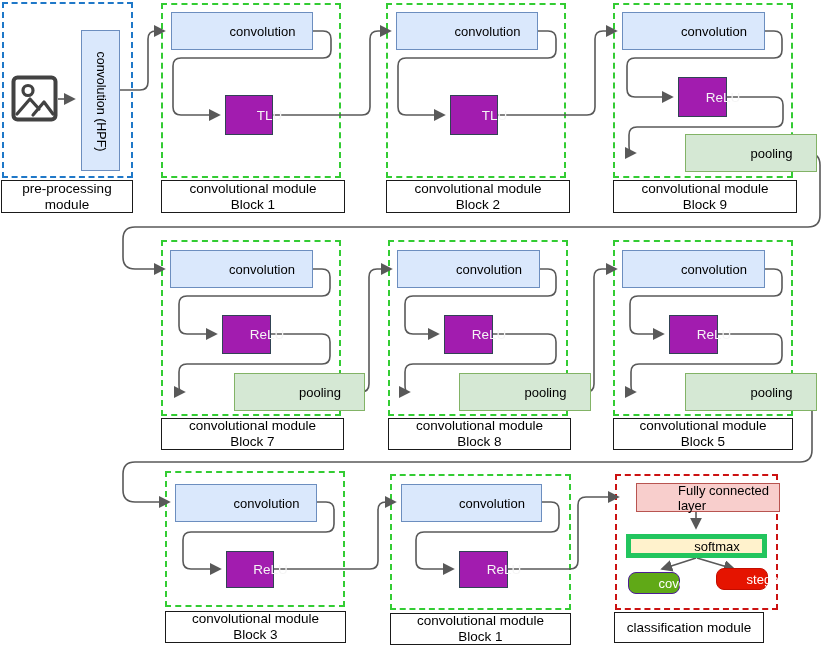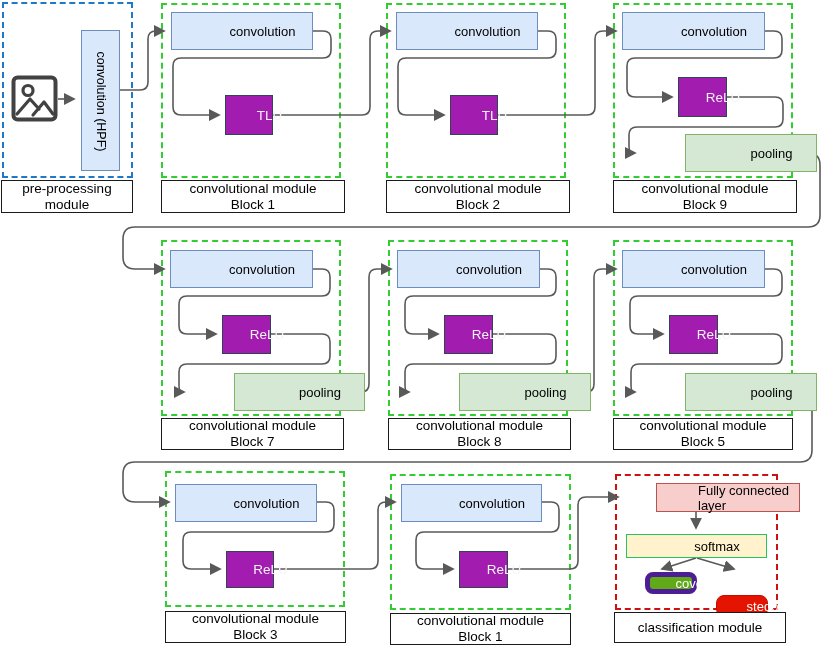--- a/index.html
+++ b/index.html
@@ -12,23 +12,23 @@
   .module.blue{border-color:#1f78c8;}
   .module.red{border-color:#cc1111;}
   .box{
     position:absolute;box-sizing:border-box;display:flex;align-items:center;justify-content:center;
     font-size:13px;text-align:left;z-index:2;padding-left:41px;
   }
   .conv{background:#dae8fc;border:1px solid #6c8ebf;}
   .act{background:#a21caf;border:1px solid #314354;color:#f5f5f5;font-size:13.5px;}
   .pool{background:#d5e8d4;border:1px solid #82b366;margin-left:48px;}
   .fc{background:#f8cecc;border:1px solid #b85450;}
-  .softmax{background:#fff2cc;border:1px solid #22c55e;}
+  .softmax{background:#fff2cc;border:5px solid #22c55e;}
   .pill{border-radius:8px;color:#ffffff;font-size:13px;}
-  .pill.cover{background:#60a917;border:5px solid #4c1d95;margin-left:17px;}
+  .pill.cover{background:#60a917;border:1px solid #4c1d95;}
   .pill.stego{background:#e51400;border:1px solid #c30d00;}
   .mlabel{
     position:absolute;box-sizing:border-box;background:#ffffff;border:1.5px solid #1a1a1a;
     display:flex;flex-direction:column;align-items:center;justify-content:center;
     font-size:13.5px;line-height:16px;text-align:center;z-index:2;
   }
   .hpf{position:absolute;left:81px;top:30px;width:39px;height:141px;background:#dae8fc;
     border:1px solid #6c8ebf;box-sizing:border-box;z-index:2;}
   .hpf span{
     position:absolute;left:-51px;top:51px;width:141px;height:39px;
@@ -154,21 +154,21 @@
     <span>Block 3</span>
   </div>
 
   <div class="box conv" style="left:401px;top:484px;width:141px;height:38px">convolution</div>
   <div class="box act" style="left:459px;top:551px;width:49px;height:37px">ReLU</div>
   <div class="mlabel" style="left:390px;top:613px;width:181px;height:32px">
     <span>convolutional module</span>
     <span>Block 1</span>
   </div>
 
-  <div class="box fc" style="left:656px;top:483px;width:144px;height:29px">Fully connected layer</div>
+  <div class="box fc" style="left:636px;top:483px;width:144px;height:29px">Fully connected layer</div>
   <div class="box softmax" style="left:626px;top:534px;width:141px;height:24px">softmax</div>
   <div class="box pill cover" style="left:628px;top:572px;width:52px;height:22px">cover</div>
-  <div class="box pill stego" style="left:716px;top:595px;width:52px;height:22px">stego</div>
-  <div class="mlabel" style="left:614px;top:612px;width:172px;height:31px">
+  <div class="box pill stego" style="left:716px;top:568px;width:52px;height:22px">stego</div>
+  <div class="mlabel" style="left:614px;top:612px;width:150px;height:31px">
     <span>classification module</span>
   </div>
 
 </div>
 
 </body></html>

